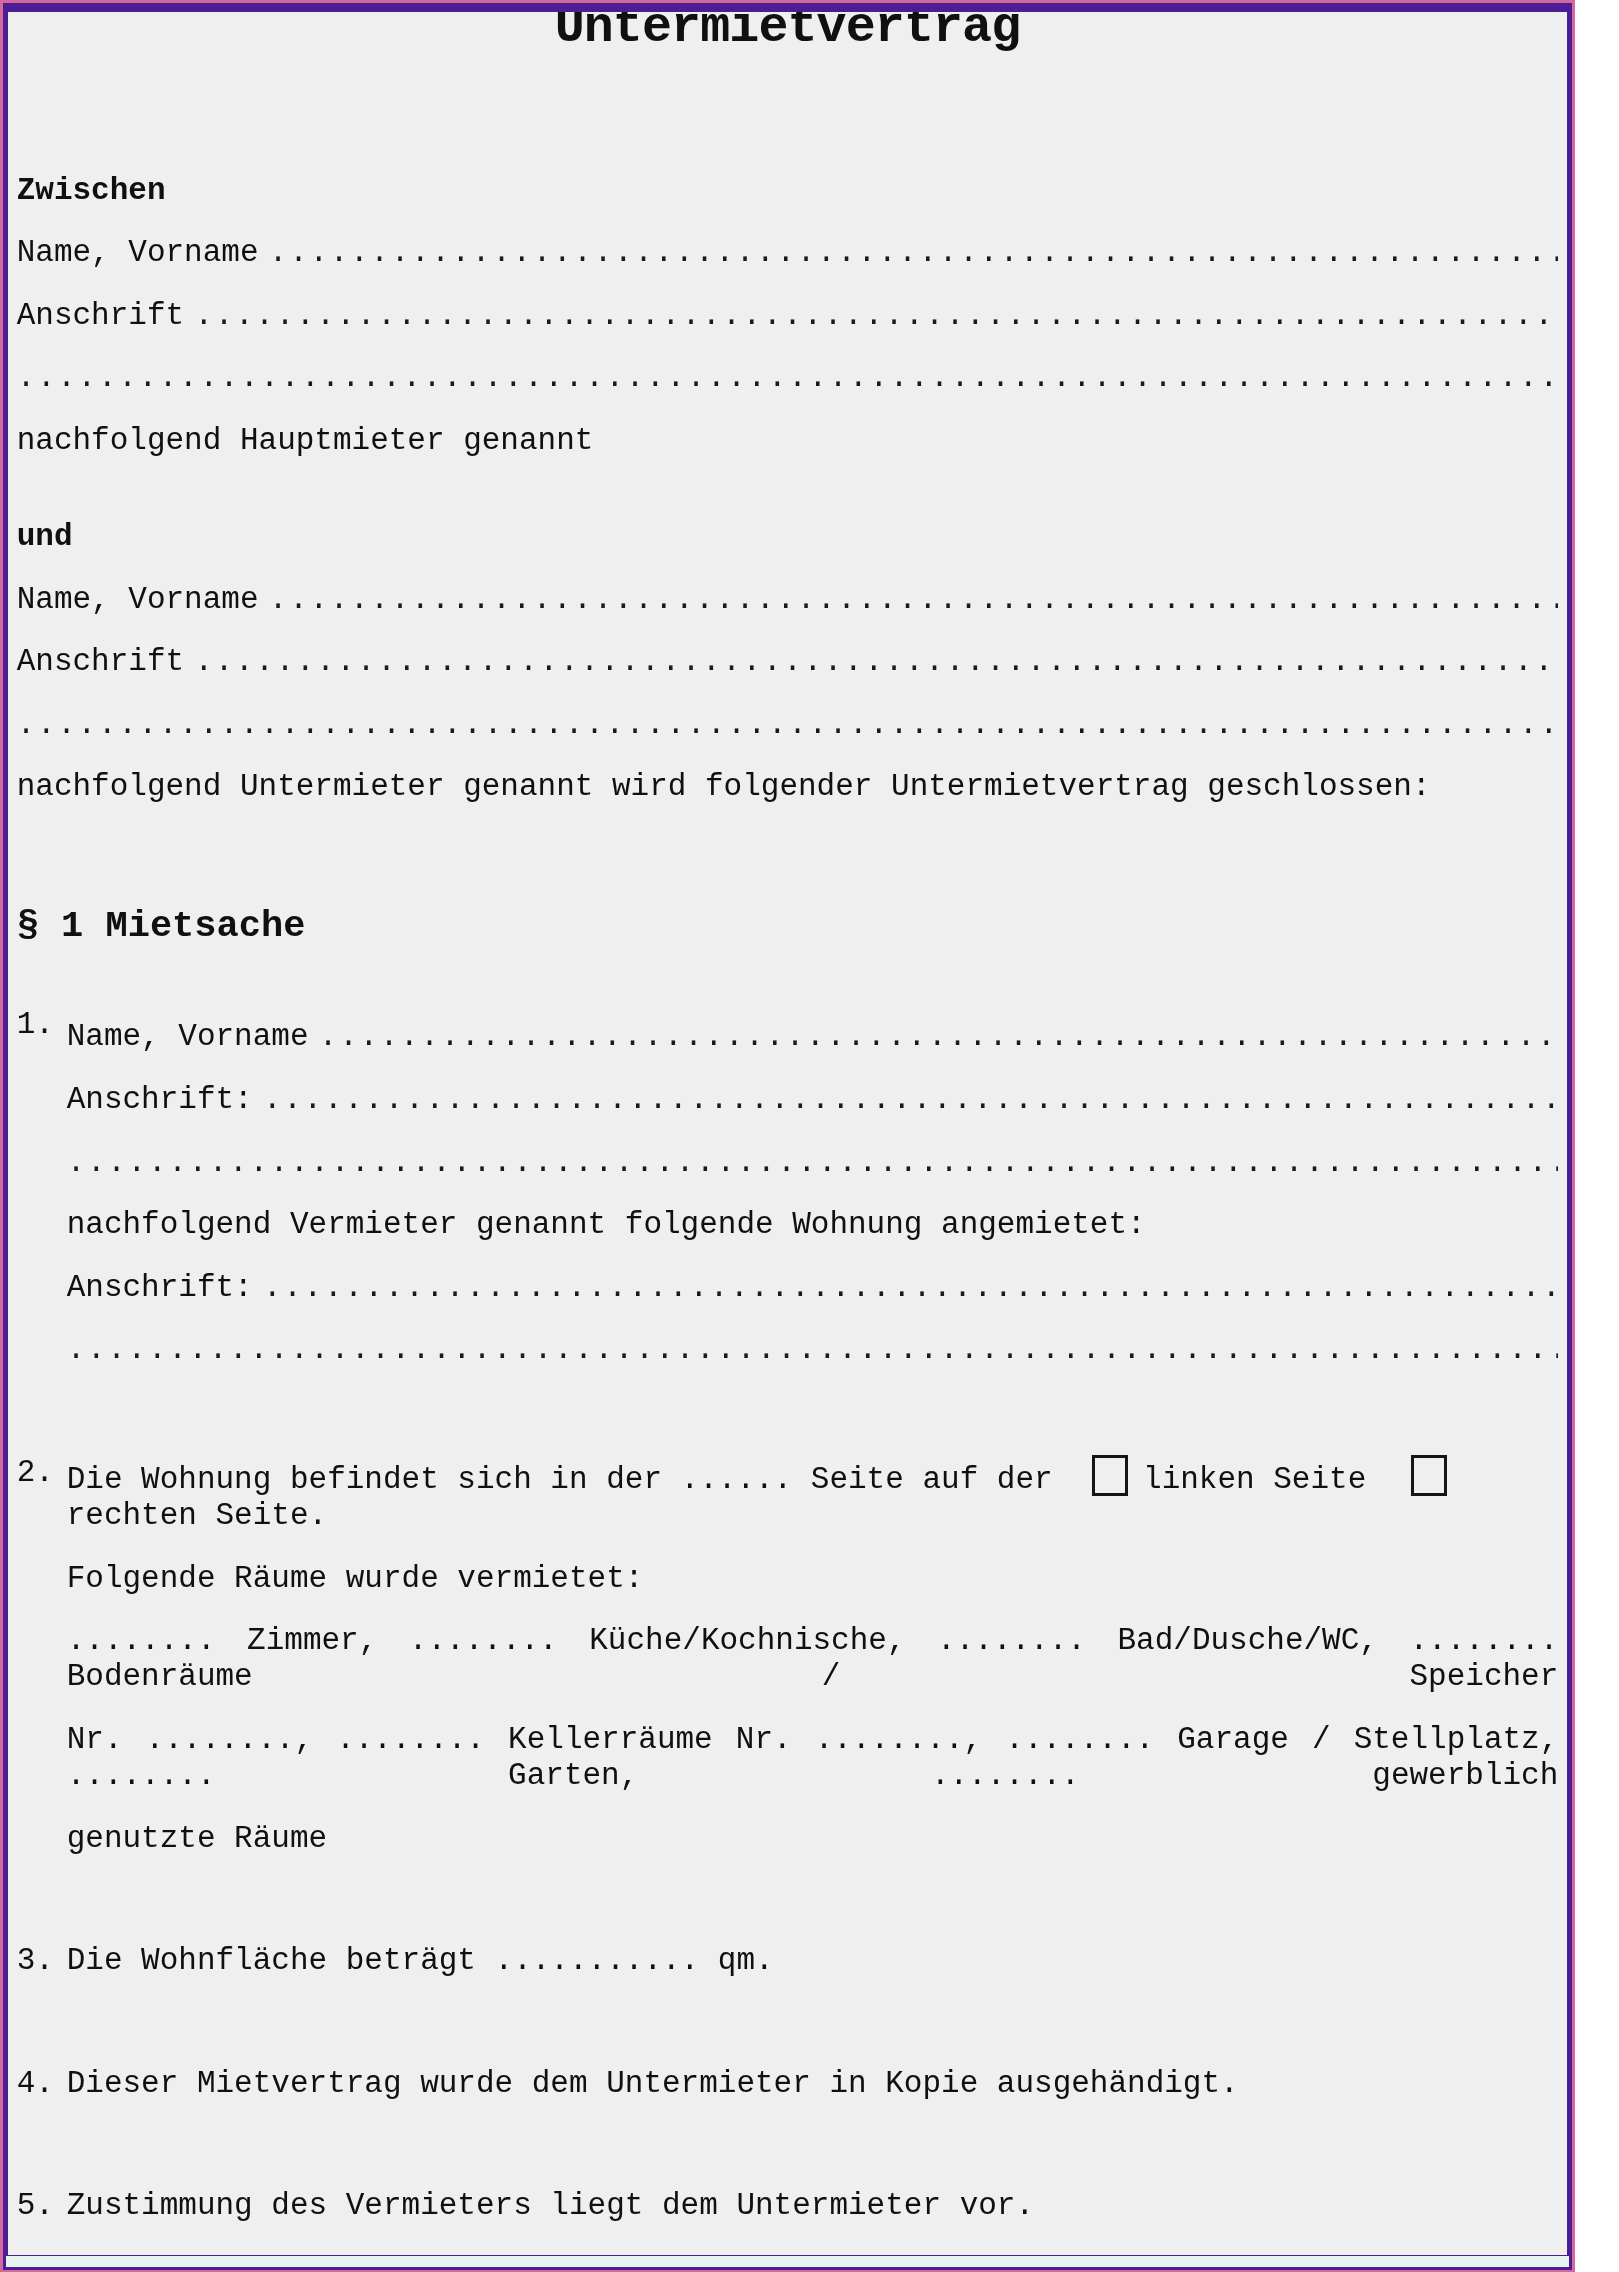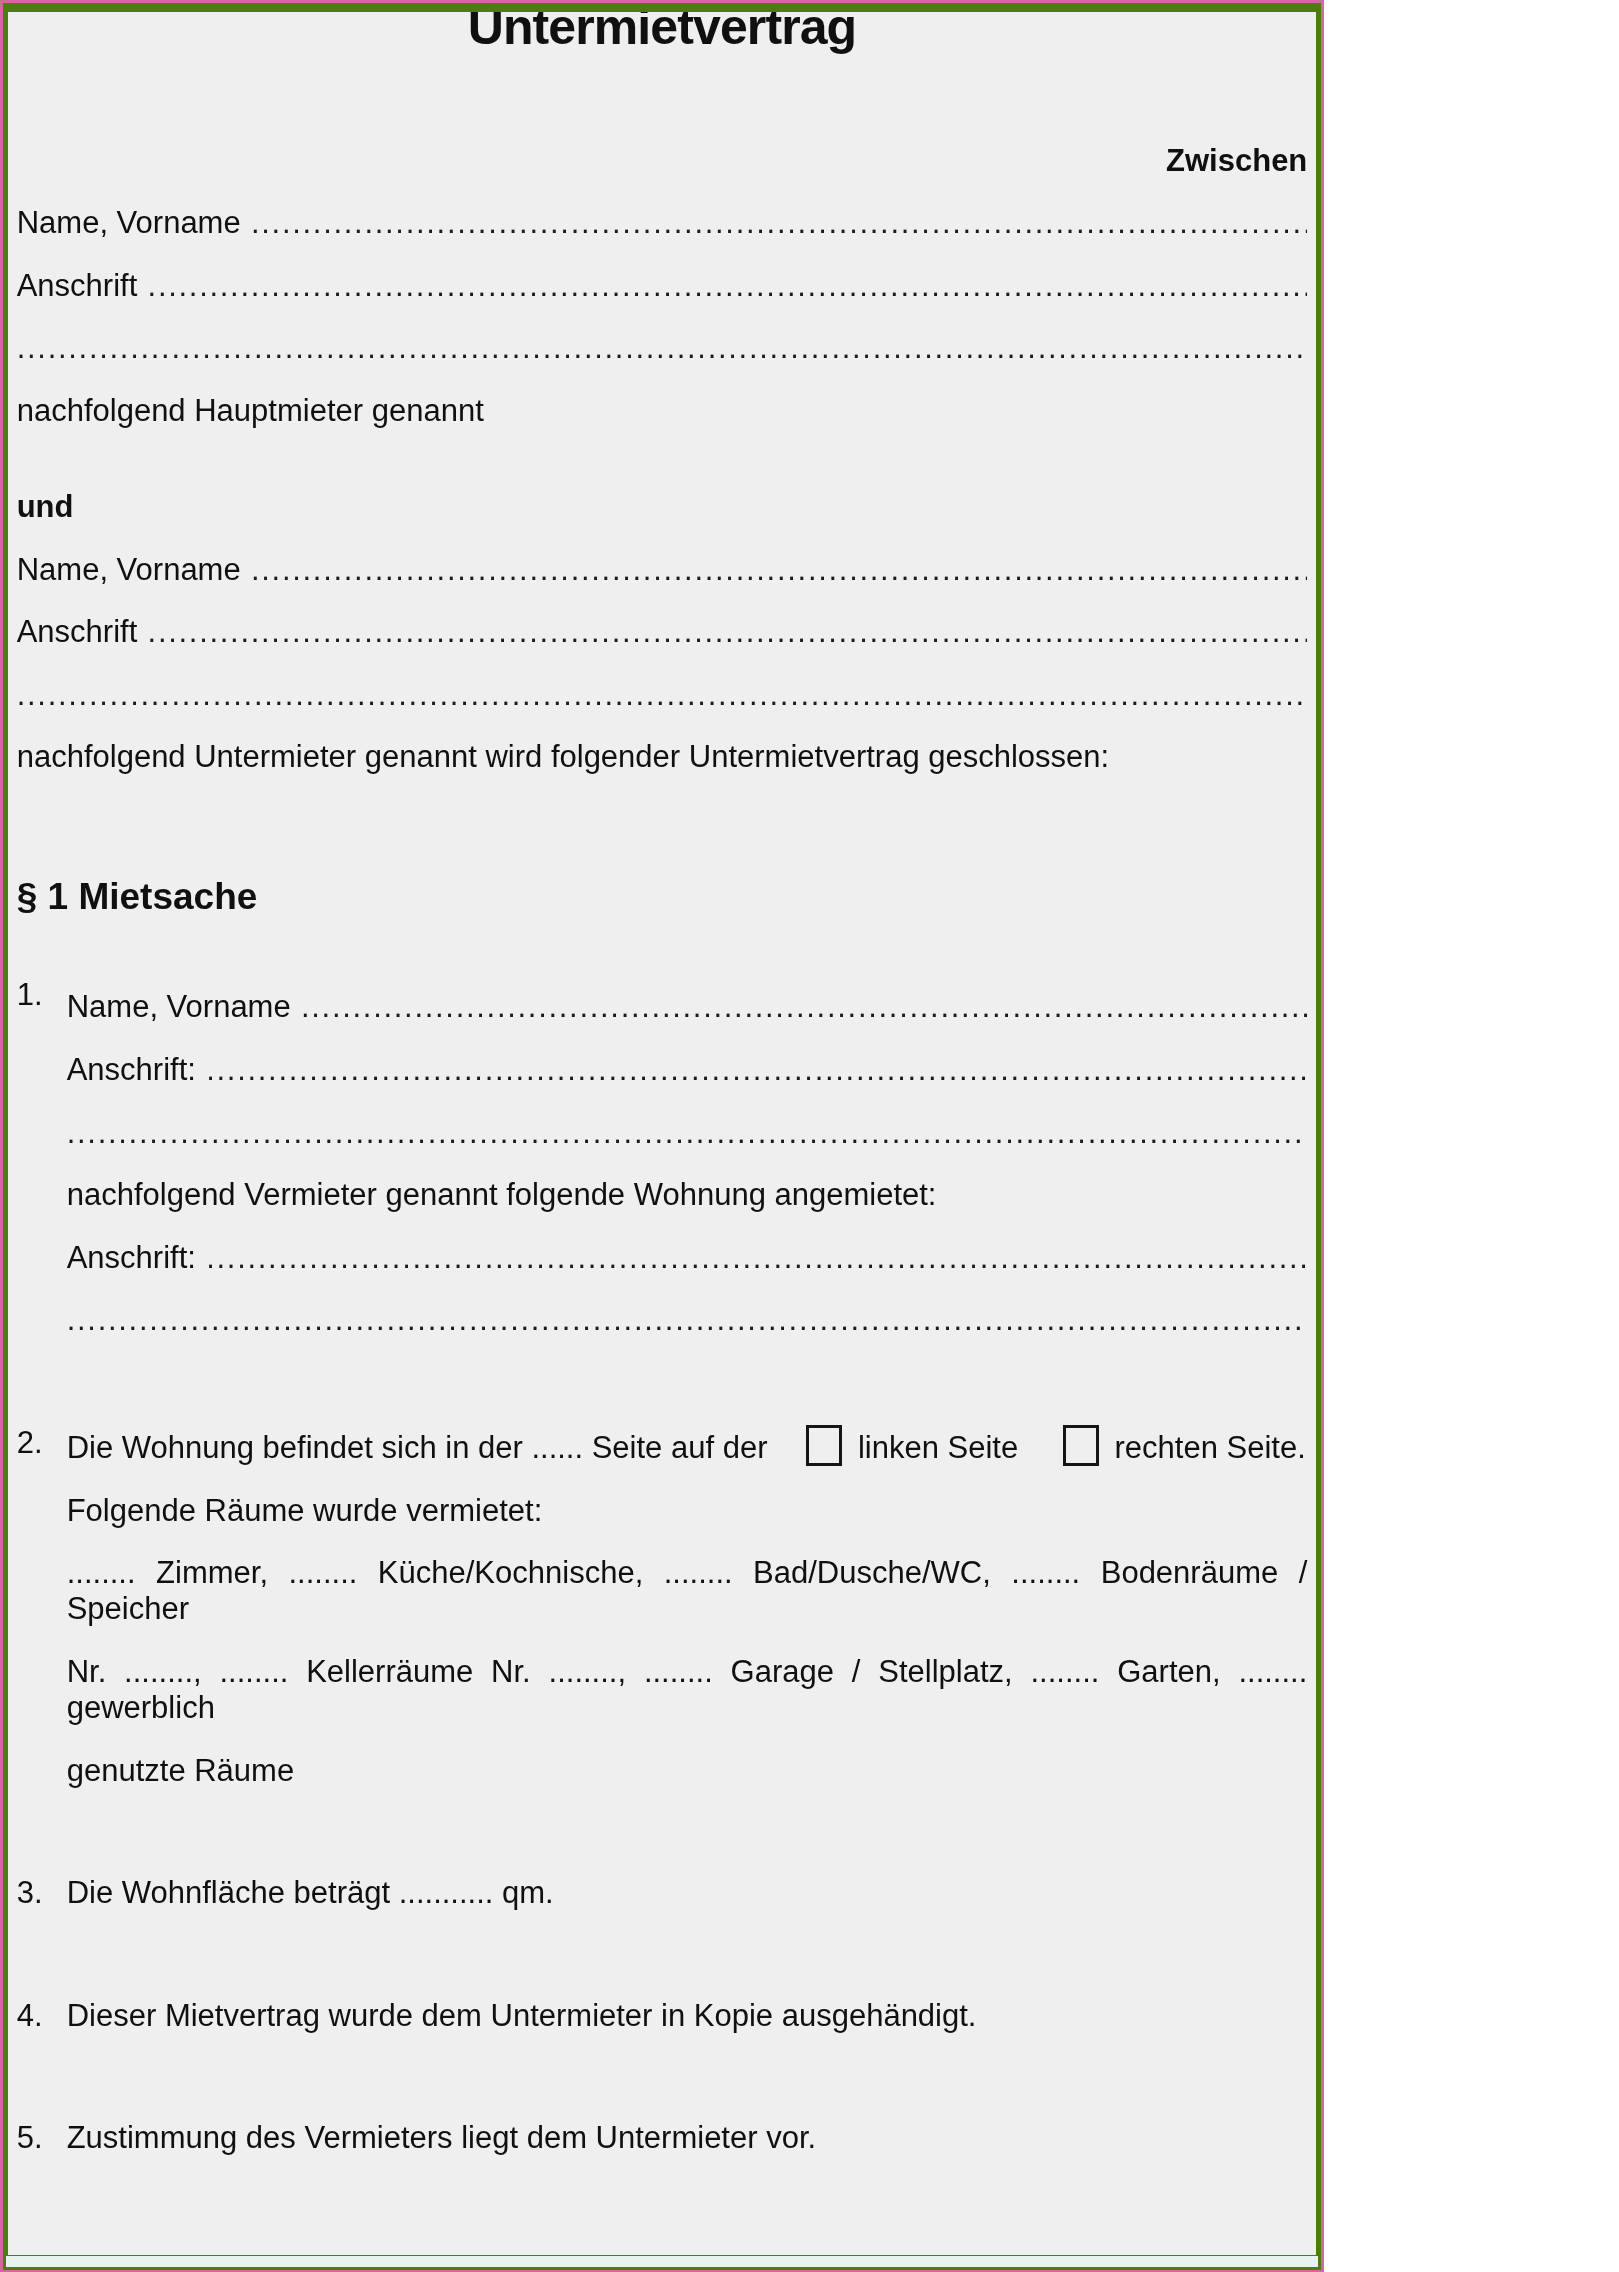--- a/index.html
+++ b/index.html
@@ -1,23 +1,23 @@
 <!DOCTYPE html>
 <html style="font-size:13.7px"><head>
 <meta charset="utf-8">
 <style>
   html,body{margin:0;padding:0;background:#ffffff;}
   .page{
     position:relative;
-    width:1324px;height:2273px;
+    width:1575px;height:2273px;
     box-sizing:border-box;
-    background:#4d7c0f;
+    background:#4c1d95;
     border:3.4px solid #d2689c;
     padding:8.6px 5.1px 15.4px 5.1px;
-    font-family:Liberation Sans, sans-serif;
+    font-family:Liberation Mono, monospace;
     color:#101010;
   }
   .content{
     background:#efeff0;
     width:100%;height:100%;
     overflow:hidden;
     box-sizing:border-box;
     padding:0 8.6px;
     font-size:31px;
     line-height:36px;
@@ -28,21 +28,21 @@
   }
   .title{
     margin:-12px 0 0 0;
     text-align:center;
     font-size:50px;line-height:55px;
     font-weight:bold;
     letter-spacing:-0.9px;
   }
   .row{margin-bottom:26.6px;min-height:36px;}
   .bold{font-weight:bold;}
-  .mt-title{margin-top:88px;text-align:right;}
+  .mt-title{margin-top:118px;}
   .mt-block{margin-top:60px;}
   .leader-row{display:flex;align-items:baseline;margin-top:12px;}
   .leader-row .lbl{flex:none;padding-right:10.3px;}
   .dots{flex:1 1 auto;min-width:0;overflow:hidden;white-space:nowrap;letter-spacing:1.7px;color:#1a1a1a;}
   .dots-full{display:block;overflow:hidden;white-space:nowrap;letter-spacing:1.7px;color:#1a1a1a;}
   .heading{
     font-size:37px;line-height:41px;
     font-weight:bold;text-align:left;
     margin:101px 0 60px 0;
   }

